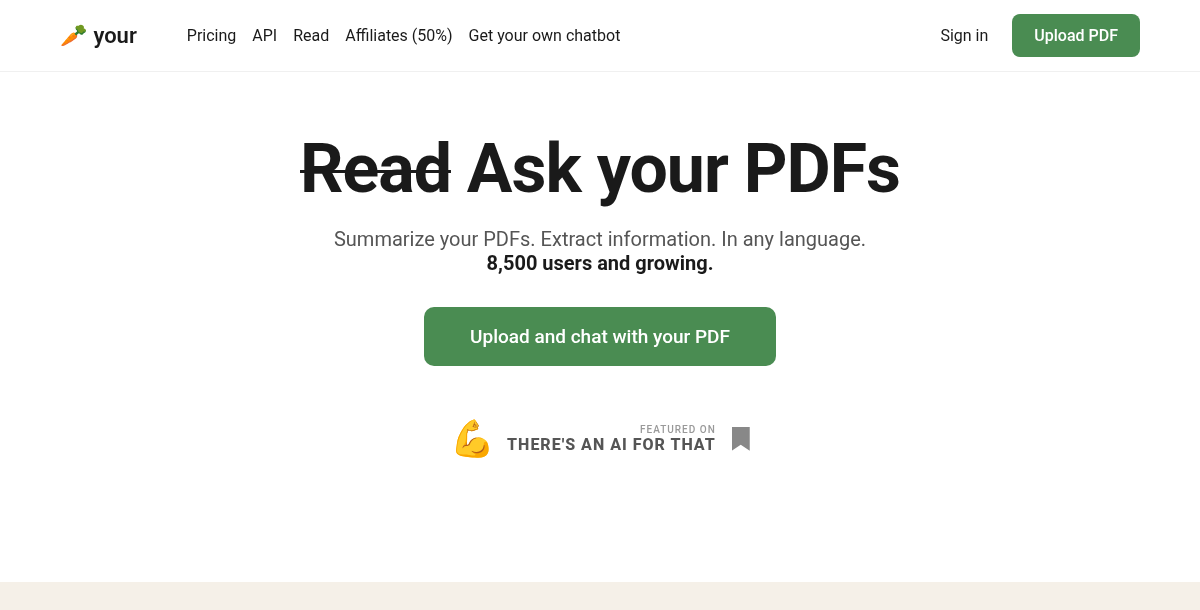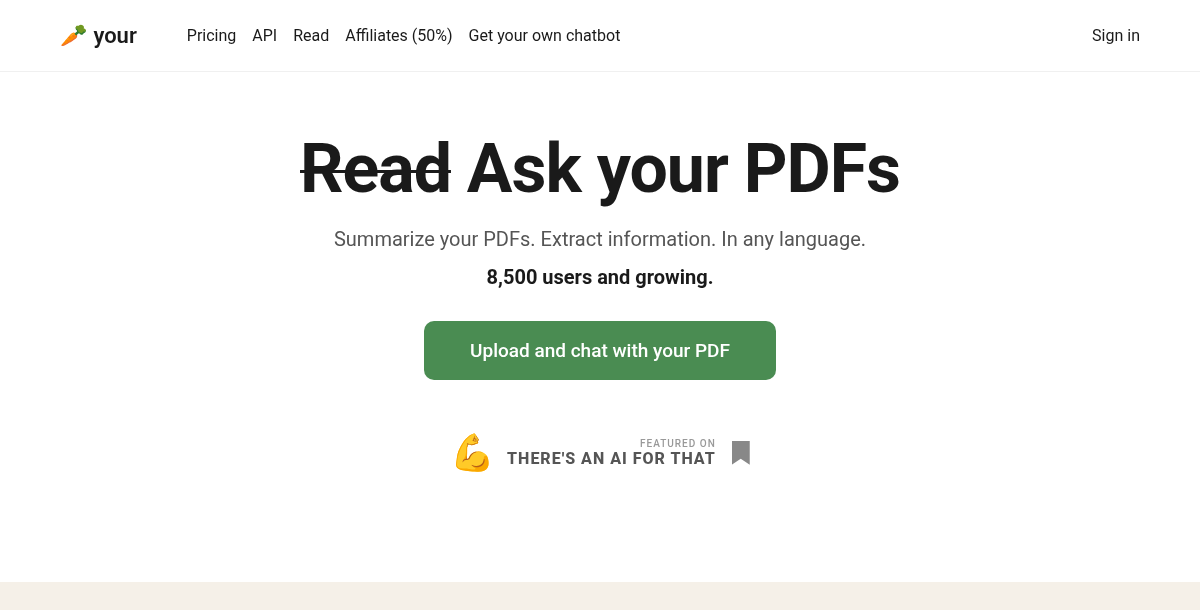--- a/index.html
+++ b/index.html
@@ -105,21 +105,20 @@
     }
 
     .strikethrough {
       text-decoration: line-through;
       text-decoration-thickness: 3px;
     }
 
     .hero-subtitle {
       font-size: 20px;
       color: #555555;
-      margin-bottom: 14px;
     }
 
     .hero-tagline {
       font-size: 20px;
       color: #333333;
       margin-bottom: 14px;
     }
 
     .hero-tagline .free {
       color: #4a8c52;
@@ -208,20 +207,21 @@
   <div class="nav-links">
     <a class="nav-link">Pricing</a>
     <a class="nav-link">API</a>
     <a class="nav-link">Read</a>
     <a class="nav-link">Affiliates (50%)</a>
     <a class="nav-link">Get your own chatbot</a>
   </div>
 
   <div class="nav-right">
     <button class="sign-in-btn">Sign in</button>
+    <button class="upload-btn-nav">Upload PDF</button>
   </div>
 </nav>
 
 <section class="hero">
   <h1 class="hero-title">
     <span class="strikethrough">Read</span><span> Ask your PDFs</span>
   </h1>
 
   <p class="hero-subtitle">Summarize your PDFs. Extract information. In any language.</p>
 

